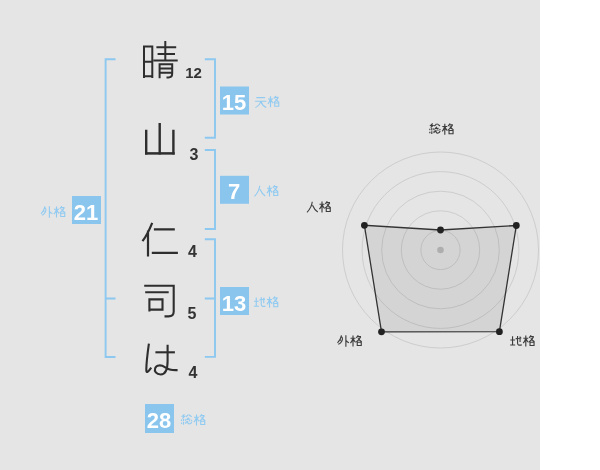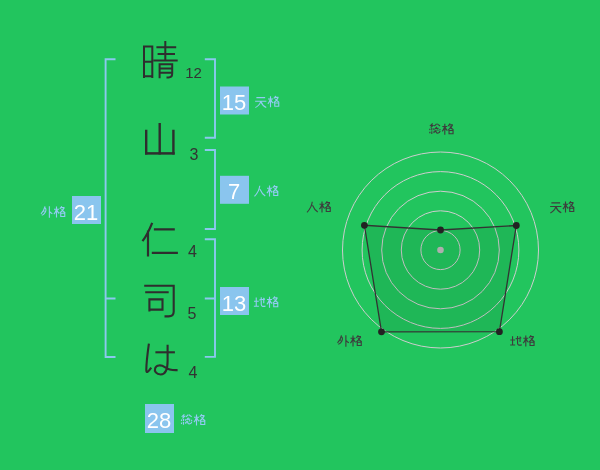--- a/index.html
+++ b/index.html
@@ -1,17 +1,17 @@
 <!DOCTYPE html>
 <html><head>
 <meta charset="utf-8">
 <style>
 html,body{margin:0;padding:0;background:#fff;}
-#page{position:relative;width:600px;height:470px;background:#22c55e;overflow:hidden;
-font-family:"Liberation Sans",sans-serif;}
+#page{position:relative;width:540px;height:470px;background:#e5e5e5;overflow:hidden;
+font-family:"Liberation Sans",sans-serif;font-weight:bold;}
 svg{position:absolute;left:0;top:0;}
 text{font-family:"Liberation Sans",sans-serif;}
 </style>
 </head>
 <body>
 <div id="page">
 <svg width="600" height="470" viewBox="0 0 600 470">
 <defs>
 
 <g id="gTen" fill="none" stroke-linecap="butt">

